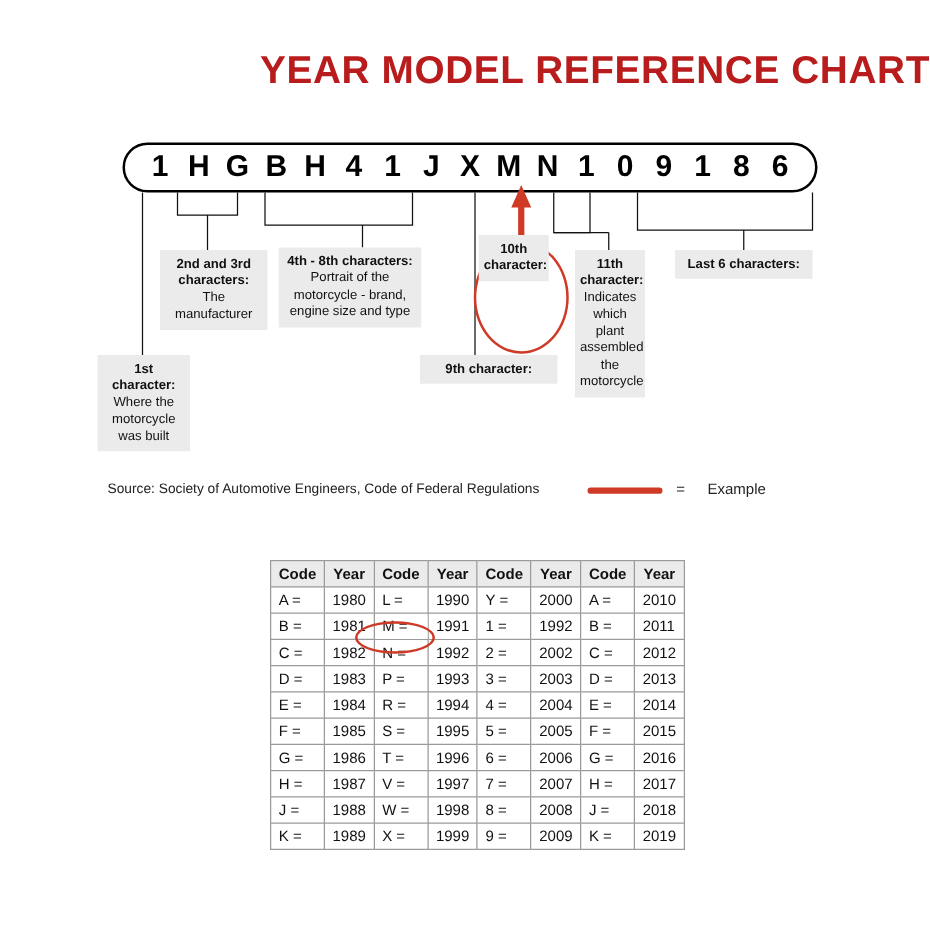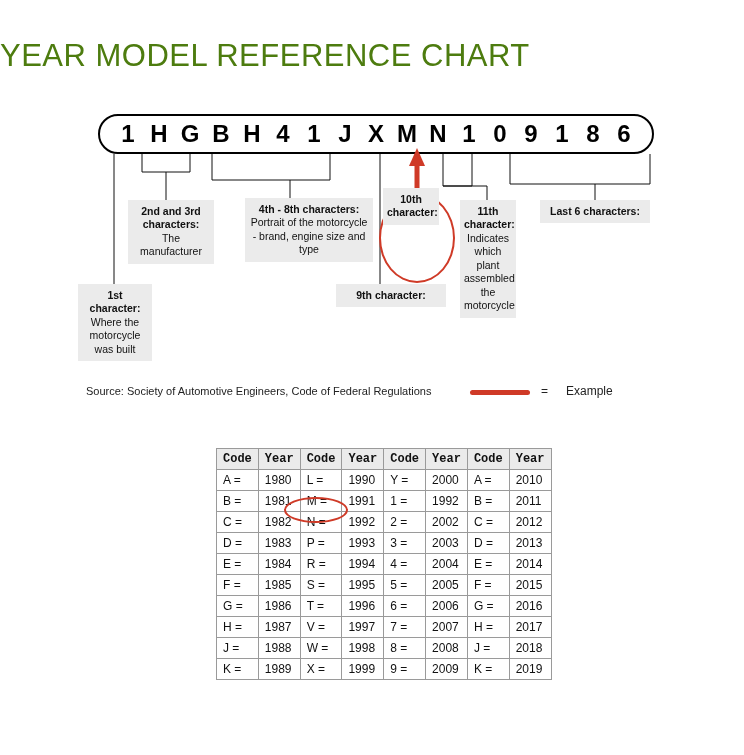--- a/index.html
+++ b/index.html
@@ -15,25 +15,25 @@
     color: #1a1a1a;
     overflow: hidden;
   }
 
   
   .title {
     position: absolute;
     top: 38px;
     left: 0;
     width: 744px;
-    text-align: left;
+    text-align: right;
     font-size: 31px;
-    font-weight: normal;
+    font-weight: bold;
     letter-spacing: 0.5px;
-    color: #4d7c0f;
+    color: #b91c1c;
   }
 
   
   .vin-wrap {
     position: absolute;
     top: 114px;
     left: 98px;
     width: 556px;
     height: 40px;
   }
@@ -76,21 +76,21 @@
     font-size: 10.5px;
     line-height: 1.28;
     text-align: center;
     padding: 5px 4px;
     box-sizing: border-box;
   }
   .cap b { font-weight: bold; }
 
   #cap-1st  { left: 78px;  top: 284px; width: 74px; }
   #cap-23   { left: 128px; top: 200px; width: 86px; }
-  #cap-48   { left: 245px; top: 198px; width: 128px; }
+  #cap-48   { left: 223px; top: 198px; width: 114px; }
   #cap-9th  { left: 336px; top: 284px; width: 110px; }
   #cap-10th { left: 383px; top: 188px; width: 56px; }
   #cap-11th { left: 460px; top: 200px; width: 56px; }
   #cap-last { left: 540px; top: 200px; width: 110px; }
 
   
   .source {
     position: absolute;
     left: 86px;
     top: 385px;
@@ -140,21 +140,20 @@
     height: 18px;
     box-sizing: border-box;
     text-align: left;
     white-space: nowrap;
     background: #fff;
   }
   table.codes th {
     background: #ebebeb;
     font-weight: bold;
     text-align: center;
-    font-family: Liberation Mono, monospace;
   }
   table.codes td.yr { text-align: left; }
   .cell-hl { position: relative; }
 
   
   .circle-10th {
     position: absolute;
     left: 379px;
     top: 193px;
     width: 76px;

